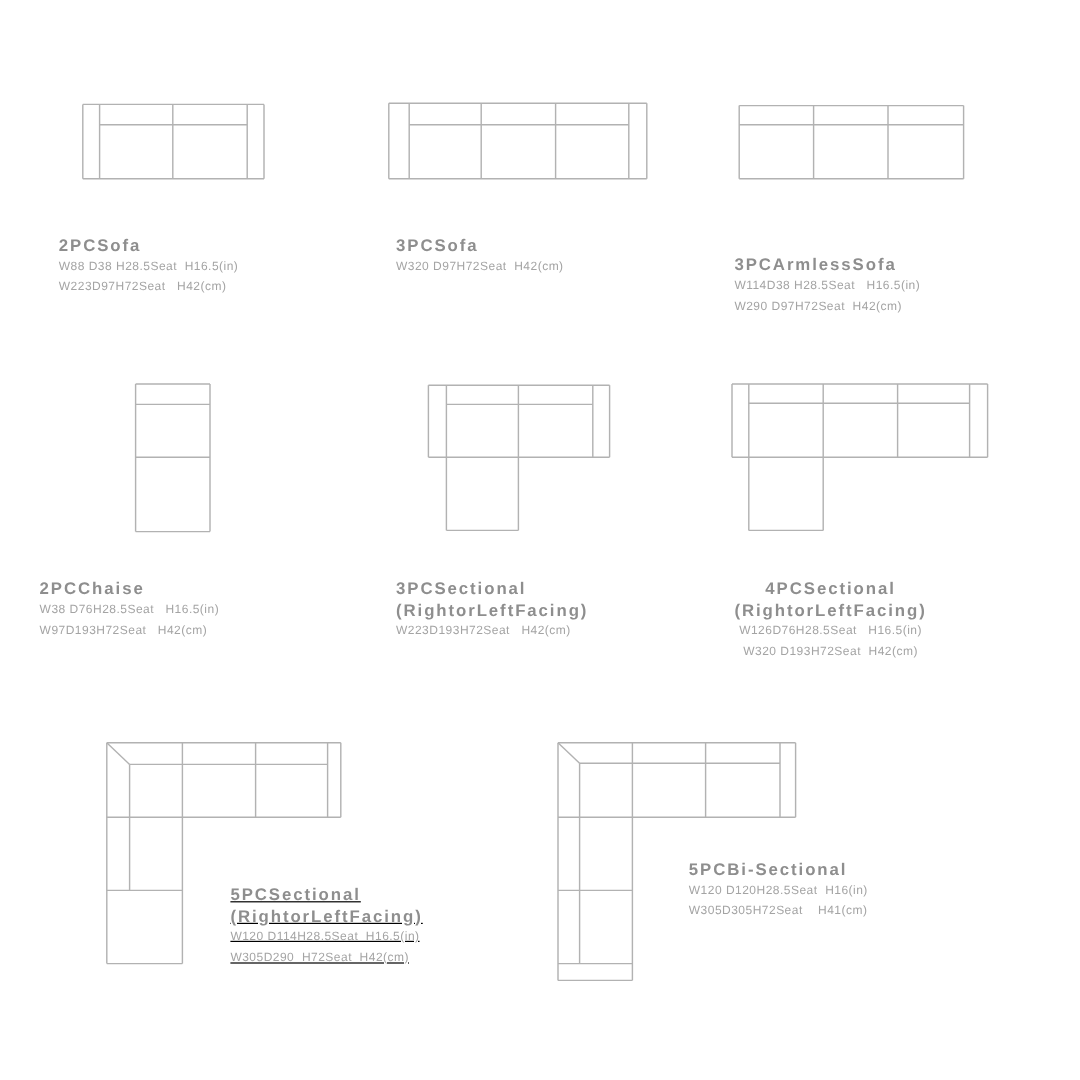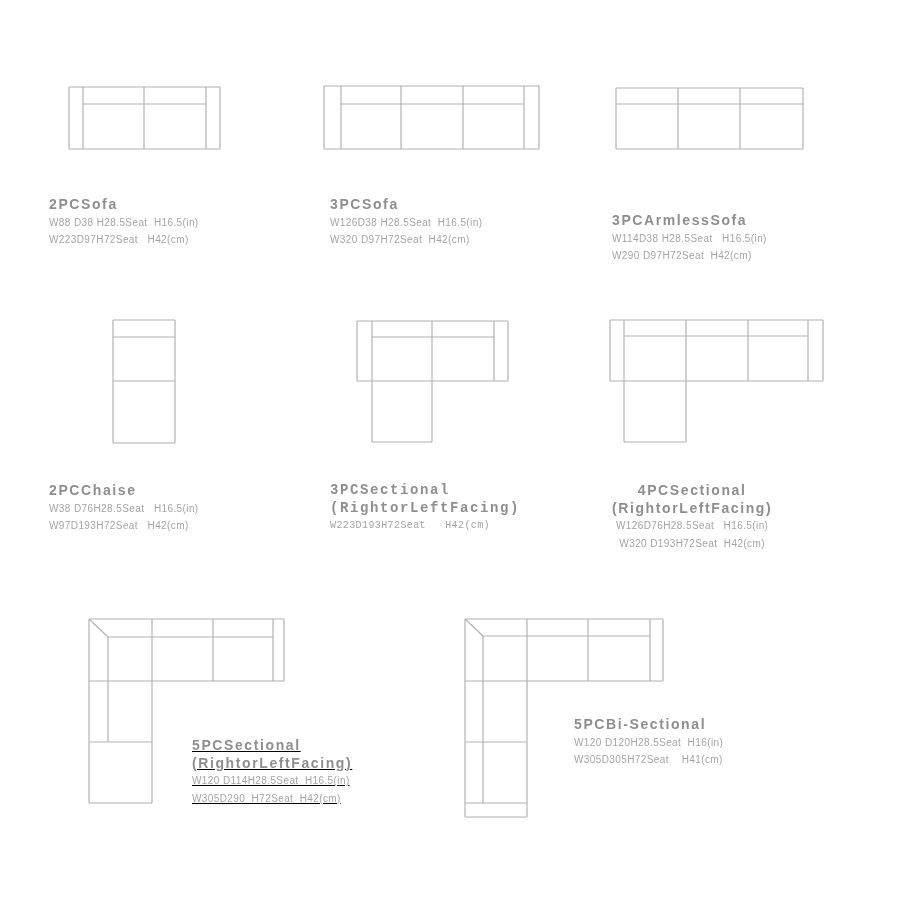--- a/index.html
+++ b/index.html
@@ -148,37 +148,36 @@
   </svg>
 
   <div class="label" style="left:49px; top:196px;">
     <div class="title">2PCSofa</div>
     <div class="spec">W88 D38 H28.5Seat  H16.5(in)</div>
     <div class="spec">W223D97H72Seat   H42(cm)</div>
   </div>
 
   <div class="label" style="left:330px; top:196px;">
     <div class="title">3PCSofa</div>
-    <div class="spec">W126D38 H28.5Seat  H16.5(in)</div>
     <div class="spec">W320 D97H72Seat  H42(cm)</div>
   </div>
 
   <div class="label" style="left:612px; top:212px;">
     <div class="title">3PCArmlessSofa</div>
     <div class="spec">W114D38 H28.5Seat   H16.5(in)</div>
     <div class="spec">W290 D97H72Seat  H42(cm)</div>
   </div>
 
-  <div class="label" style="left:49px; top:482px;">
+  <div class="label" style="left:33px; top:482px;">
     <div class="title">2PCChaise</div>
     <div class="spec">W38 D76H28.5Seat   H16.5(in)</div>
     <div class="spec">W97D193H72Seat   H42(cm)</div>
   </div>
 
-  <div class="label" style="left:330px; top:482px;font-family:Liberation Mono, monospace;">
+  <div class="label" style="left:330px; top:482px;">
     <div class="title">3PCSectional</div>
     <div class="title">(RightorLeftFacing)</div>
     <div class="spec">W223D193H72Seat   H42(cm)</div>
   </div>
 
   <div class="label" style="left:612px; top:482px;text-align:center;">
     <div class="title">4PCSectional</div>
     <div class="title">(RightorLeftFacing)</div>
     <div class="spec">W126D76H28.5Seat   H16.5(in)</div>
     <div class="spec">W320 D193H72Seat  H42(cm)</div>

